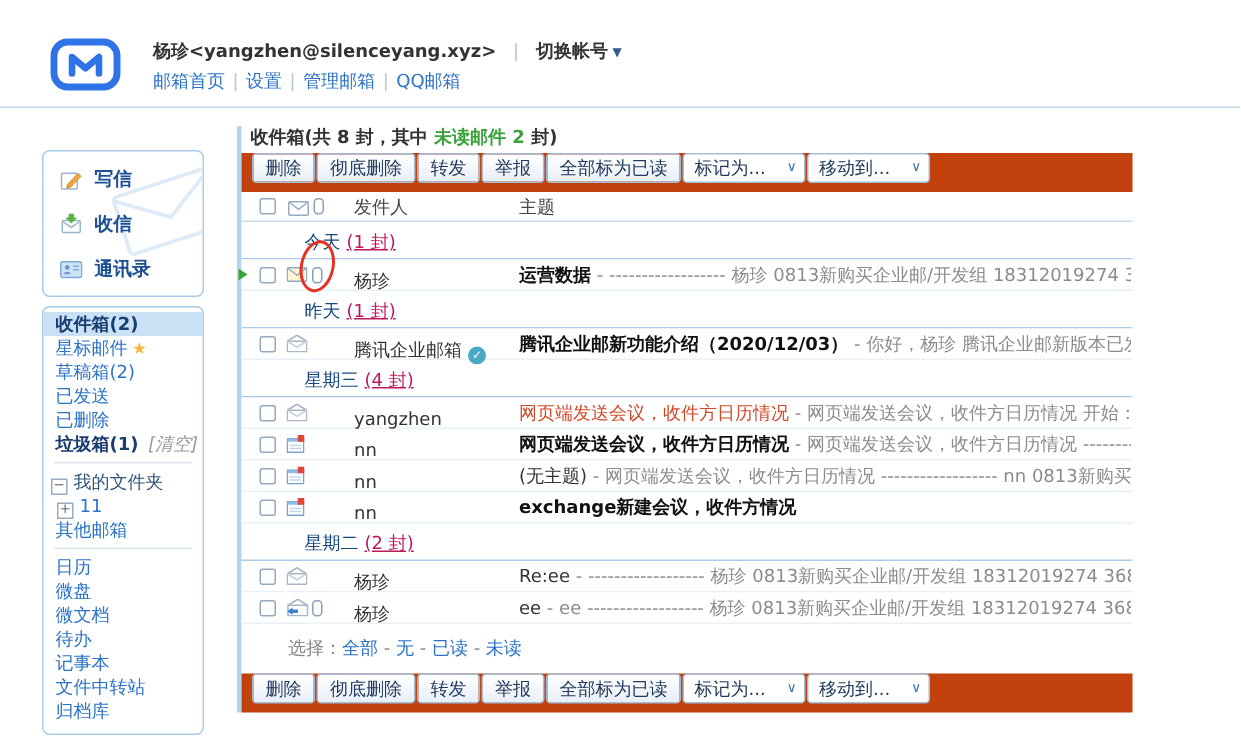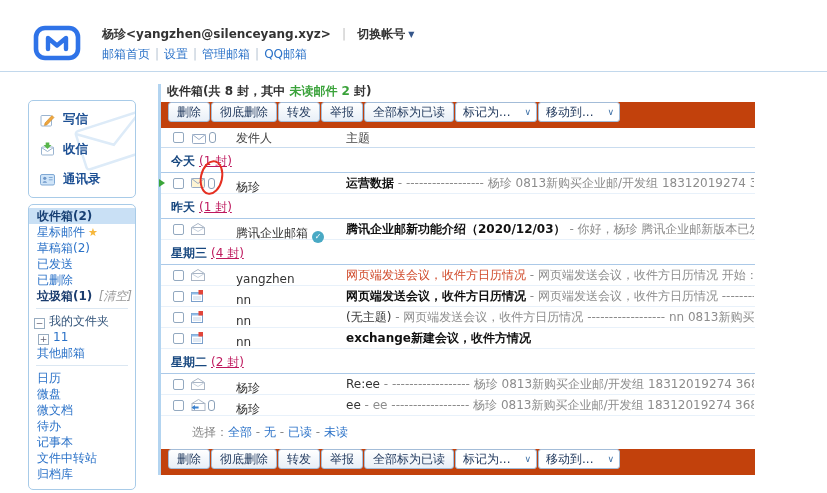--- a/index.html
+++ b/index.html
@@ -50,21 +50,21 @@
   .tdd .chev{color:#3b6ea5;font-size:9px;margin-left:14px;}
 
   .colhead{position:relative;height:19px;border-bottom:1px solid #c9dcef;color:#444;}
   .colhead .cbx{position:absolute;left:12px;top:4px;}
   .colhead .mico{position:absolute;left:31px;top:5px;}
   .colhead .clip{position:absolute;left:48px;top:4px;}
   .ch-sender{position:absolute;left:75px;top:2px;}
   .ch-subject{position:absolute;left:185px;top:2px;}
 
   .group{height:15px;line-height:15px;padding:6px 0 3px 10px;border-bottom:1px solid #abc9e8;white-space:nowrap;}
-  .glabel{color:#17477f;font-weight:bold;}
+  .glabel{color:#17477f;font-weight:normal;margin-left:32px;}
   .gcount{color:#be185d;text-decoration:underline;margin-left:4px;}
 
   .mrow{position:relative;height:20px;border-bottom:1px solid #e8f1fa;cursor:pointer;background:#fff;}
   .mrow .cbx{position:absolute;left:12px;top:5px;}
   .mrow .mico{position:absolute;left:30px;top:4px;}
   .mrow .clip{position:absolute;left:47px;top:5px;}
   .sender{position:absolute;left:75px;top:4px;line-height:20px;width:106px;overflow:hidden;white-space:nowrap;color:#333;}
   .subject{position:absolute;left:185px;top:0;right:1px;line-height:20px;overflow:hidden;white-space:nowrap;}
   .s-bold{font-weight:bold;color:#111;}
   .s-red{color:#d04a2a;}

